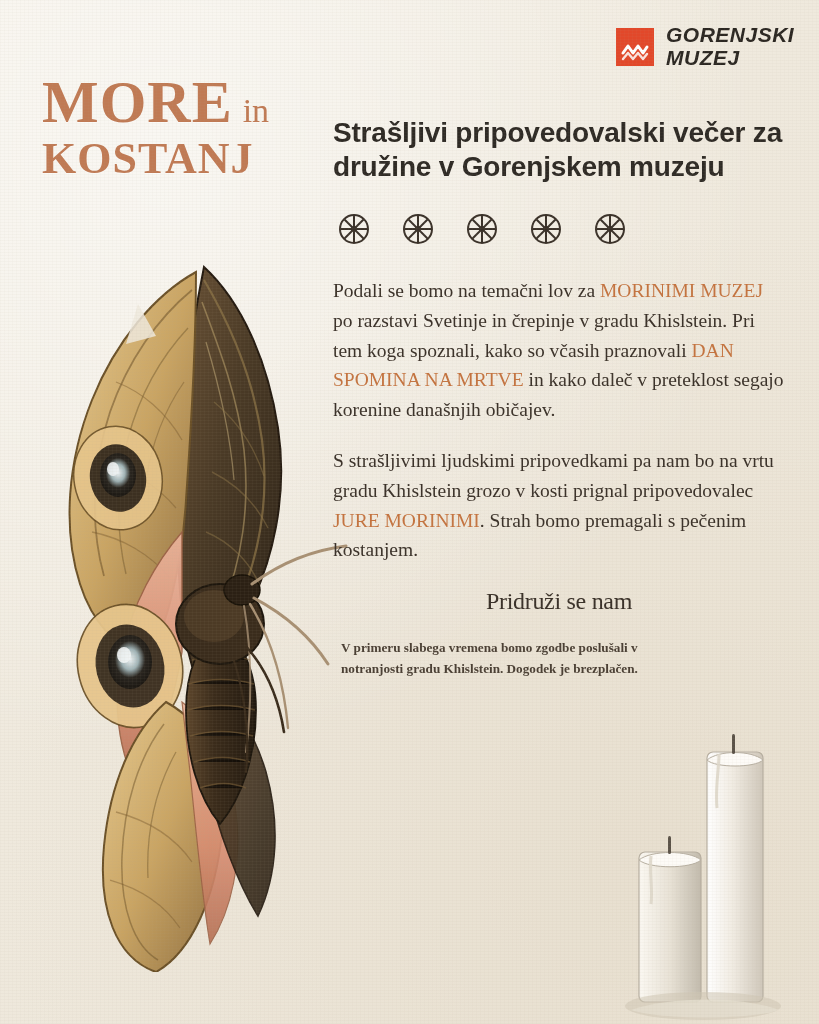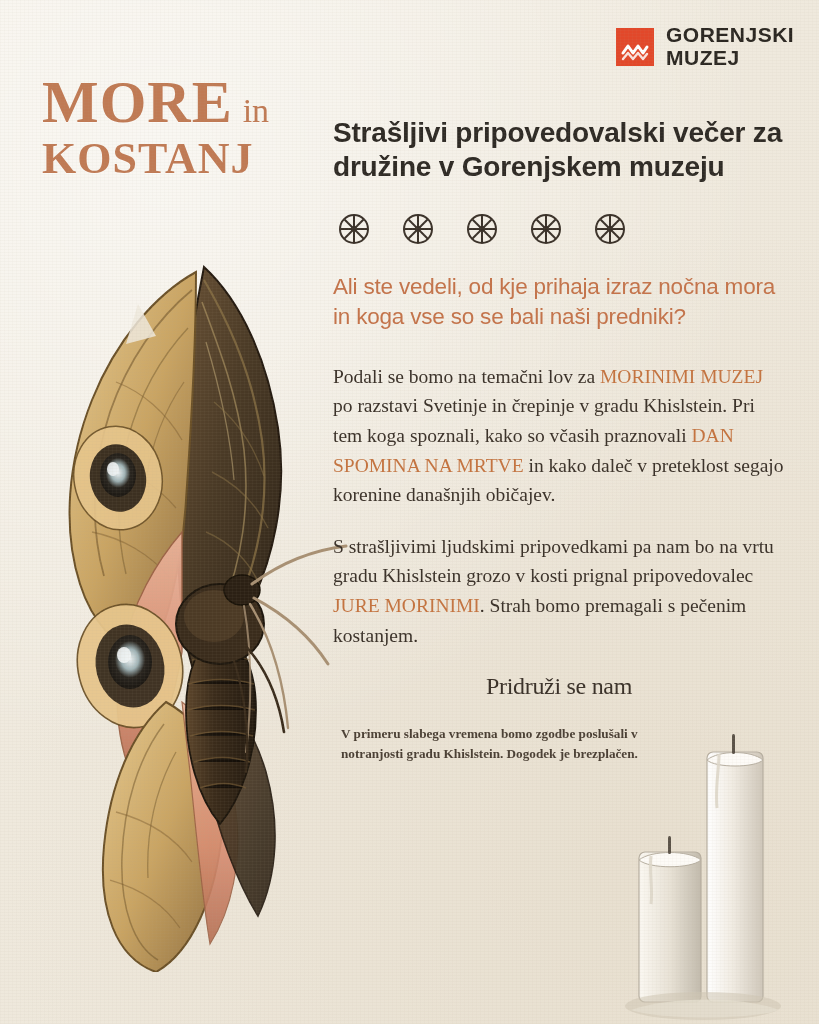--- a/index.html
+++ b/index.html
@@ -35,20 +35,21 @@
   }
 
   
   .logo {
     position: absolute;
     top: 24px;
     left: 616px;
     display: flex;
     align-items: center;
     gap: 12px;
+    font-style: italic;
   }
   .logo-mark {
     width: 38px;
     height: 38px;
     background: #e2482a;
     position: relative;
     flex: none;
   }
   .logo-mark svg { position: absolute; left: 0; top: 0; }
   .logo-text {
@@ -387,21 +388,20 @@
             <line x1="17" y1="3" x2="17" y2="31"></line>
               <line x1="3" y1="17" x2="31" y2="17"></line>
             <line x1="7" y1="7" x2="27" y2="27"></line>
               <line x1="27" y1="7" x2="7" y2="27"></line>
           </g>
           <circle cx="17" cy="17" r="3" fill="#3a3129"></circle>
         </svg>
       </span>
     </div>
 
-    <div class="lead">Ali ste vedeli, od kje prihaja izraz nočna mora in koga vse so se bali naši predniki?</div>
 
     <div class="body-text">
       <p><span>Podali se bomo na temačni lov za </span><span class="hl">MORINIMI MUZEJ</span><span> po razstavi Svetinje in črepinje v gradu Khislstein. Pri tem koga spoznali, kako so včasih praznovali </span><span class="hl">DAN SPOMINA NA MRTVE</span><span> in kako daleč v preteklost segajo korenine današnjih običajev.</span></p>
       <p><span>S strašljivimi ljudskimi pripovedkami pa nam bo na vrtu gradu Khislstein grozo v kosti prignal pripovedovalec </span><span class="hl">JURE MORINIMI</span><span>. Strah bomo premagali s pečenim kostanjem.</span></p>
     </div>
 
     <div class="join">
       <div>Pridruži se nam</div>
     </div>
 

